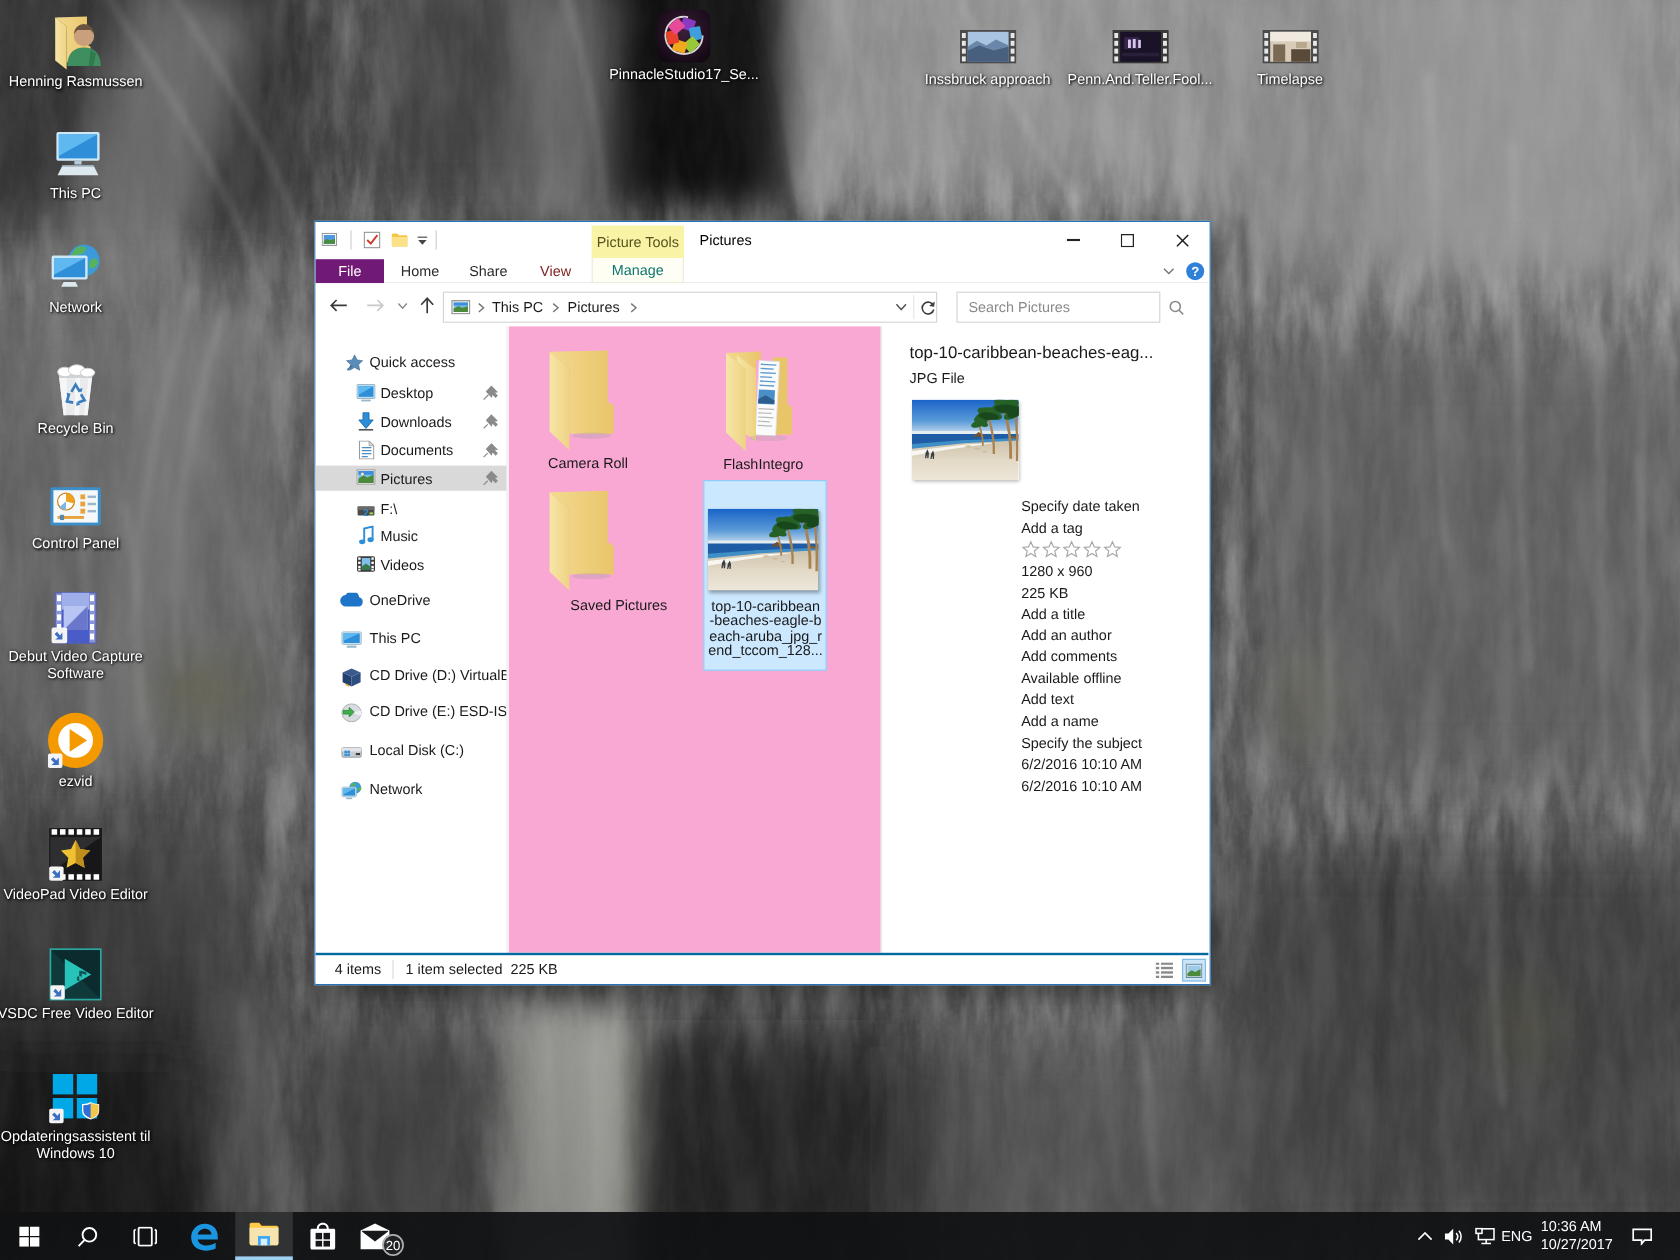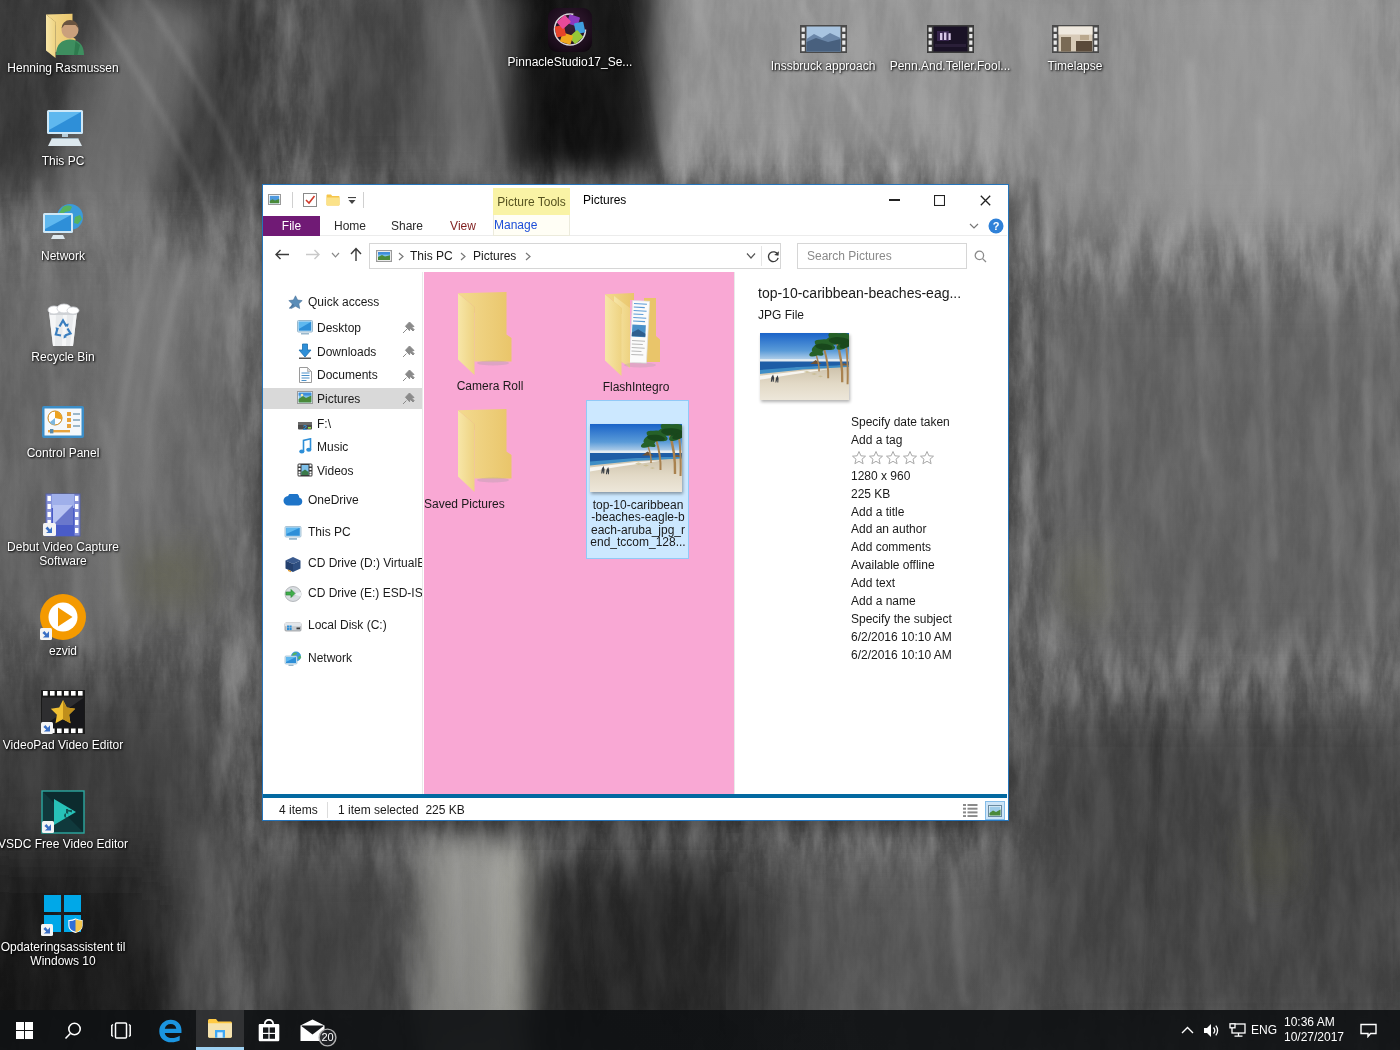--- a/index.html
+++ b/index.html
@@ -512,21 +512,21 @@
   <svg class="abs" style="left:717px;top:10px" width="11" height="11" viewBox="0 0 11 11">
           <path d="M0.8 0.8 L10.2 10.2 M10.2 0.8 L0.8 10.2" stroke="#222" stroke-width="1.3"></path>
         </svg>
  </div>
 
  <div class="abs" style="left:0;top:31px;width:744px;height:20px;background:#fff;border-bottom:1px solid #ececec">
   <div class="abs" style="left:0;top:0;width:57px;height:20px;background:#701a75;color:#fff;text-align:center;line-height:20px;font-size:12px">File</div>
   <div class="abs" style="left:71px;top:0;width:28px;text-align:center;line-height:20px;font-size:12px;color:#2b2b2b">Home</div>
   <div class="abs" style="left:128px;top:0;width:30px;text-align:center;line-height:20px;font-size:12px;color:#2b2b2b">Share</div>
   <div class="abs" style="left:186px;top:0;width:28px;text-align:center;line-height:20px;font-size:12px;color:#7f1d1d">View</div>
-  <div class="abs" style="left:230px;top:-1px;width:77px;height:21px;background:#fffef5;border:1px solid #ecebdc;border-top:none;text-align:left;line-height:20px;font-size:12px;color:#1d4ed8">Manage</div>
+  <div class="abs" style="left:230px;top:-1px;width:77px;height:21px;background:#fffef5;border:1px solid #ecebdc;border-top:none;text-align:center;line-height:20px;font-size:12px;color:#0f766e">Manage</div>
   <svg class="abs" style="left:706px;top:7px" width="10" height="6" viewBox="0 0 10 6">
           <path d="M1 1 L5 5 L9 1" fill="none" stroke="#777" stroke-width="1.2"></path>
         </svg>
   <svg class="abs" style="left:725px;top:2px" width="16" height="16" viewBox="0 0 16 16">
           <circle cx="8" cy="8" r="7.5" fill="#2f81d8"></circle>
           <text x="8" y="12" text-anchor="middle" font-size="11" font-weight="bold" fill="#fff" font-family="Liberation Sans,sans-serif">?</text>
         </svg>
  </div>
 
  <div class="abs" style="left:0;top:51px;width:744px;height:36px;background:#fff">
@@ -707,21 +707,21 @@
           <use href="#folder"></use>
         </svg>
  <div class="abs" style="left:0;top:107px;width:132px;text-align:center">Camera Roll</div>
  <svg class="abs" style="left:180px;top:20px" width="56" height="85">
           <use href="#folderdoc"></use>
         </svg>
  <div class="abs" style="left:146px;top:108px;width:132px;text-align:center">FlashIntegro</div>
  <svg class="abs" style="left:33px;top:136px" width="56" height="85">
           <use href="#folder"></use>
         </svg>
- <div class="abs" style="left:0;top:225px;width:132px;text-align:left">Saved Pictures</div>
+ <div class="abs" style="left:0;top:225px;width:132px;text-align:right">Saved Pictures</div>
  <div class="abs" style="left:162px;top:128px;width:103px;height:159px;background:#cce8ff;border:1px solid #91c9f7"></div>
  <svg class="abs" style="left:166px;top:152px;box-shadow:1px 2px 3px rgba(0,0,0,0.35)" width="92" height="68">
           <use href="#beach"></use>
         </svg>
  <div class="abs" style="left:150px;top:227px;width:128px;text-align:center;line-height:12.3px">top-10-caribbean<br>-beaches-eagle-b<br>each-aruba_jpg_r<br>end_tccom_128...</div>
 </div>
 
  <div class="abs" style="left:471px;top:87px;width:273px;height:522px;background:#fff;border-left:1px solid #e9e9e9;font-size:12px;color:#1a1a1a">
  <div class="abs" style="left:23px;top:13px;width:244px;font-size:14px;white-space:nowrap;overflow:hidden">top-10-caribbean-beaches-eag...</div>
  <div class="abs" style="left:23px;top:36px">JPG File</div>
@@ -734,21 +734,21 @@
               <path d="M8 1.5 L9.9 5.8 L14.5 6.2 L11 9.2 L12.1 13.7 L8 11.3 L3.9 13.7 L5 9.2 L1.5 6.2 L6.1 5.8 Z"></path>
               <path d="M25 1.5 L26.9 5.8 L31.5 6.2 L28 9.2 L29.1 13.7 L25 11.3 L20.9 13.7 L22 9.2 L18.5 6.2 L23.1 5.8 Z"></path>
               <path d="M42 1.5 L43.9 5.8 L48.5 6.2 L45 9.2 L46.1 13.7 L42 11.3 L37.9 13.7 L39 9.2 L35.5 6.2 L40.1 5.8 Z"></path>
               <path d="M59 1.5 L60.9 5.8 L65.5 6.2 L62 9.2 L63.1 13.7 L59 11.3 L54.9 13.7 L56 9.2 L52.5 6.2 L57.1 5.8 Z"></path>
               <path d="M76 1.5 L77.9 5.8 L82.5 6.2 L79 9.2 L80.1 13.7 L76 11.3 L71.9 13.7 L73 9.2 L69.5 6.2 L74.1 5.8 Z"></path>
             </g>
           </svg><br>1280 x 960<br>225 KB<br>Add a title<br>Add an author<br>Add comments<br>Available offline<br>Add text<br>Add a name<br>Specify the subject<br>6/2/2016 10:10 AM<br>6/2/2016 10:10 AM
  </div>
 </div>
 
- <div class="abs" style="left:0;top:609px;width:744px;height:25px;background:#fff;border-top:4px solid #0369a1;font-size:12px;color:#1a1a1a">
+ <div class="abs" style="left:0;top:609px;width:744px;height:25px;background:#fff;border-top:2px solid #0369a1;font-size:12px;color:#1a1a1a">
  <div class="abs" style="left:16px;top:0;height:25px;line-height:24px">4 items</div>
  <div class="abs" style="left:64px;top:4px;width:1px;height:16px;background:#dcdcdc"></div>
  <div class="abs" style="left:75px;top:0;height:25px;line-height:24px">1 item selected&nbsp;&nbsp;225 KB</div>
  <div class="abs" style="left:698px;top:3px;width:19px;height:19px">
   <svg width="15" height="13" viewBox="0 0 15 13" style="margin:3px 0 0 2px">
             <g fill="#8a8a8a">
               <rect x="0" y="0" width="3" height="2"></rect>
               <rect x="4.5" y="0" width="10" height="2"></rect>
               <rect x="0" y="3.7" width="3" height="2"></rect>
               <rect x="4.5" y="3.7" width="10" height="2"></rect>

